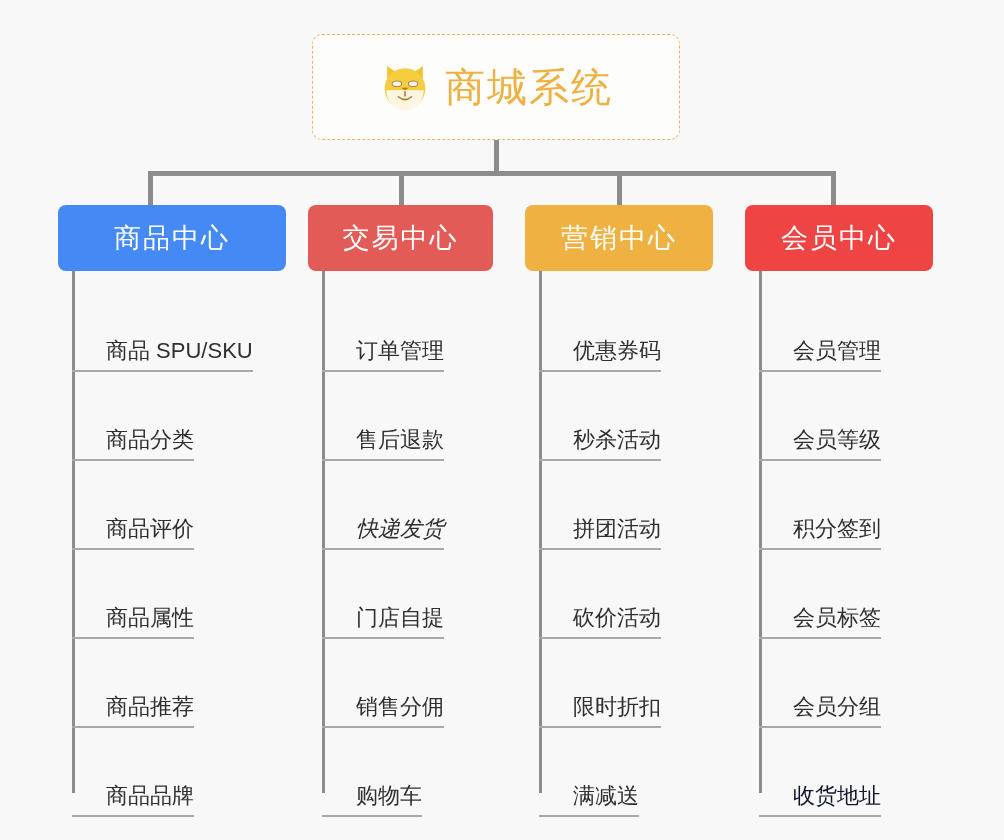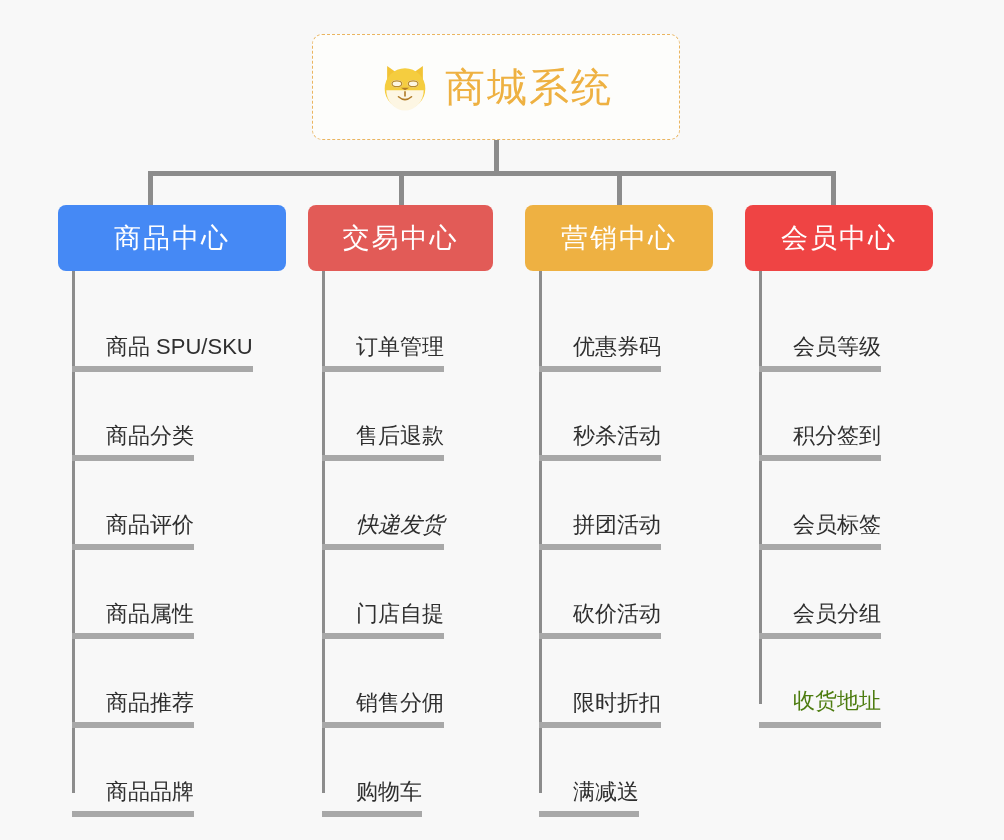--- a/index.html
+++ b/index.html
@@ -97,21 +97,21 @@
     height: 89px;
     display: flex;
     align-items: flex-end;
     padding-left: 34px;
   }
   .leaf-label {
     font-size: 22px;
     color: #2f2f2f;
     line-height: 1.1;
     padding-bottom: 7px;
-    border-bottom: 6px solid #3b82f6;
+    border-bottom: 2px solid #3b82f6;
     margin-left: -34px;
     padding-left: 34px;
     white-space: nowrap;
     display: inline-block;
     text-align: right;
   }
 </style>
 </head>
 <body>
 
@@ -225,31 +225,34 @@
       </div>
     </div>
 
     <div class="column col-3">
       <div class="cat-header" style="background: #ef4444;">
         <span>会员中心</span>
       </div>
       <div class="leaf-list">
         <div class="spine" style="background: rgb(140, 140, 140);"></div>
         <div class="leaf">
+            <span class="leaf-label" style="color: rgb(47, 47, 47); border-bottom-color: rgb(168, 168, 168);">会员管理</span>
+          </div>
+        <div class="leaf">
             <span class="leaf-label" style="color: rgb(47, 47, 47); border-bottom-color: rgb(168, 168, 168);">会员等级</span>
           </div>
         <div class="leaf">
             <span class="leaf-label" style="color: rgb(47, 47, 47); border-bottom-color: rgb(168, 168, 168);">积分签到</span>
           </div>
         <div class="leaf">
             <span class="leaf-label" style="color: rgb(47, 47, 47); border-bottom-color: rgb(168, 168, 168);">会员标签</span>
           </div>
         <div class="leaf">
             <span class="leaf-label" style="color: rgb(47, 47, 47); border-bottom-color: rgb(168, 168, 168);">会员分组</span>
           </div>
         <div class="leaf">
-            <span class="leaf-label" style="color: #4d7c0f; border-bottom-color: rgb(168, 168, 168); font-family: Liberation Mono, monospace;">收货地址</span>
+            <span class="leaf-label" style="color: #0f172a; border-bottom-color: rgb(168, 168, 168);">收货地址</span>
           </div>
       </div>
     </div>
 
   </div>
 </div>
 
 </body></html>

